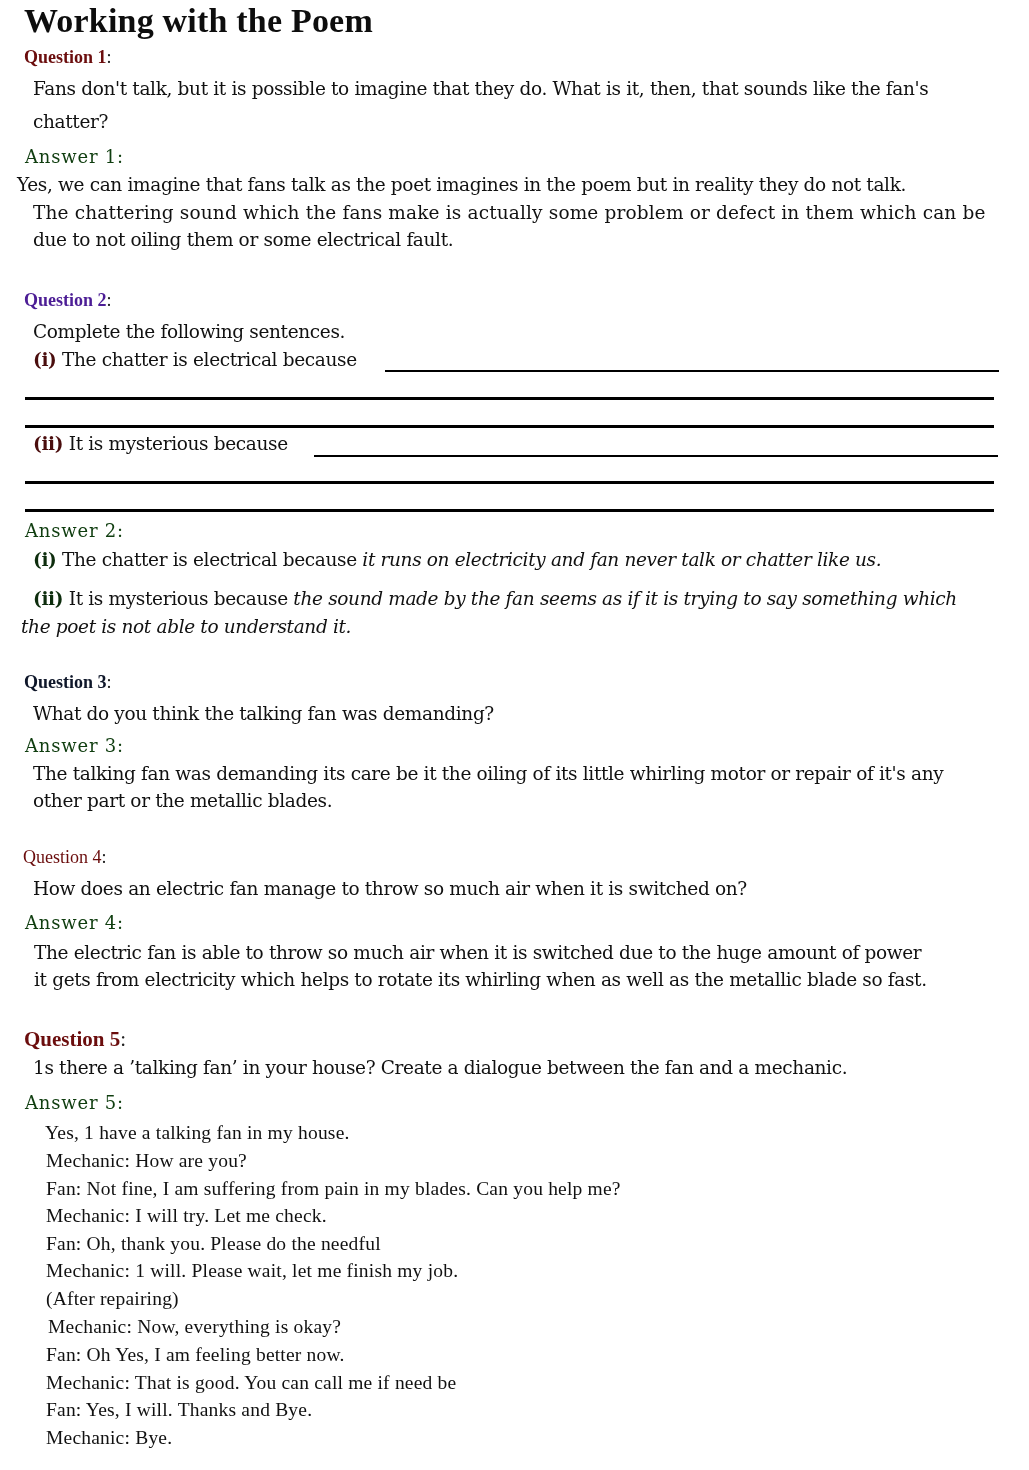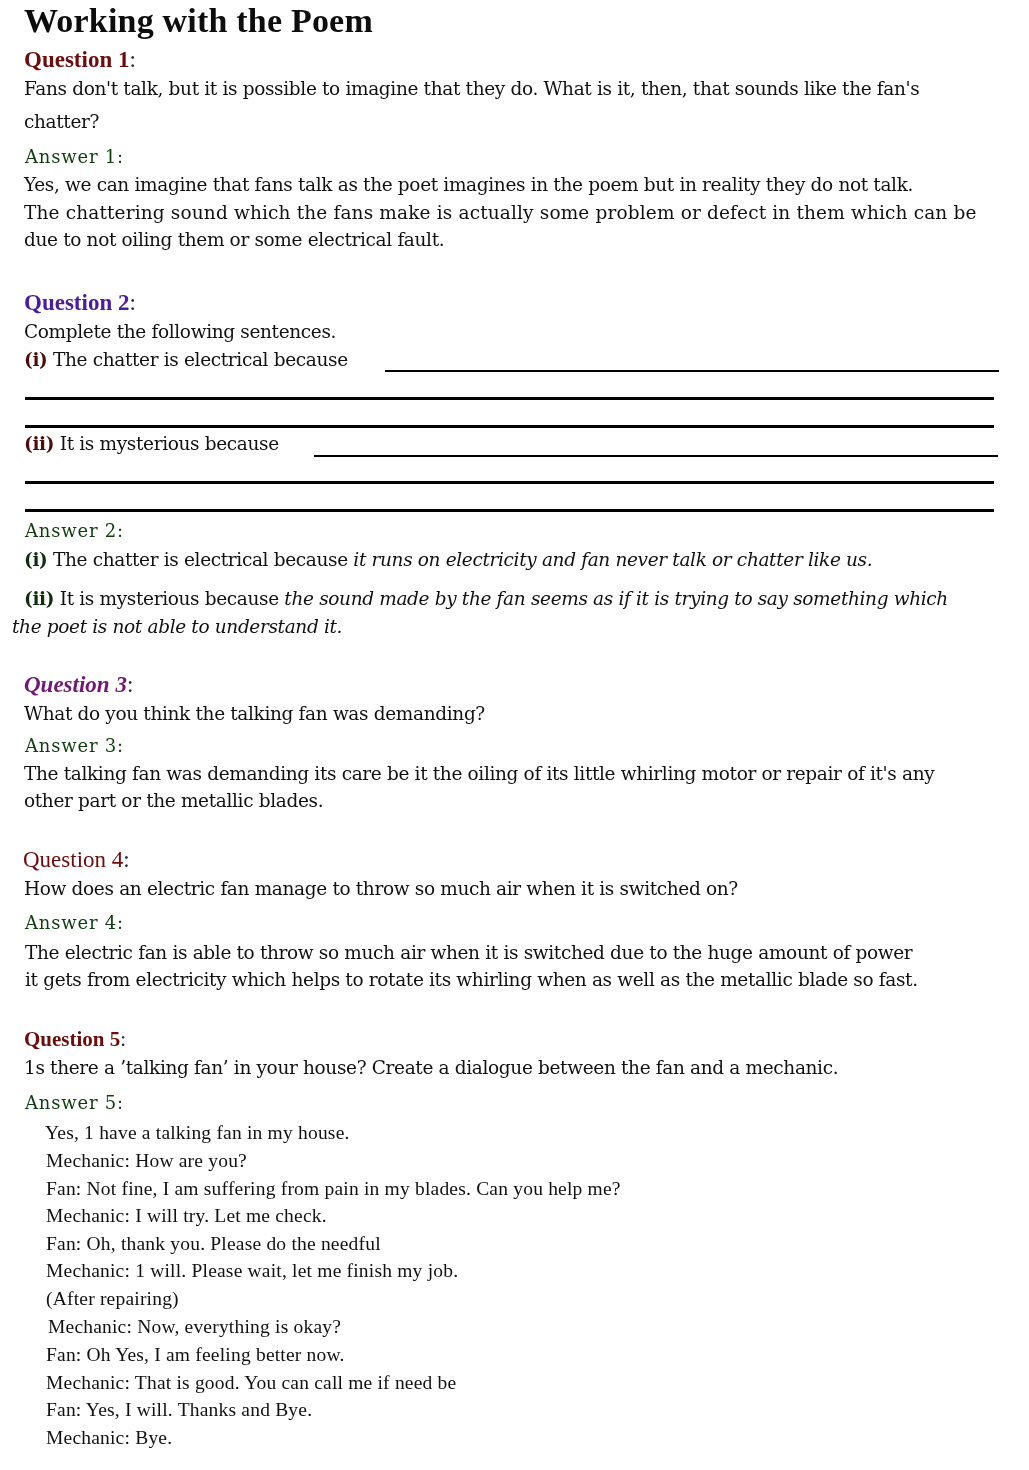--- a/index.html
+++ b/index.html
@@ -6,29 +6,29 @@
     body {
       width: 1029px; height: 1470px; position: relative; overflow: hidden;
       font-family: "DejaVu Serif", serif; color: #111111;
     }
     .abs { position: absolute; white-space: nowrap; }
     .title {
       left: 24px; top: 2px; font-family: "Liberation Serif", serif;
       font-weight: bold; font-size: 34px; color: #0d0d0d; letter-spacing: 0.2px;
     }
     .q-head {
-      font-family: "Liberation Serif", serif; font-weight: bold; font-size: 23px;
+      font-family: "Liberation Serif", serif; font-weight: bold; font-size: 18px;
       color: #6b0d0d;
     }
     .q-head .colon { font-weight: normal; color: #222; }
     .a-head {
       font-family: "DejaVu Serif", serif; font-size: 18px; color: #0f3d0f;
       letter-spacing: 0.8px;
     }
-    .txt { font-size: 18.5px; letter-spacing: -0.35px; color: #111; }
+    .txt { font-size: 18.5px; letter-spacing: -0.35px; color: #111; margin-left: 9px; }
     .italic { font-style: italic; }
     .roman-lbl { font-weight: bold; color: #4a0d0d; }
     .roman-lbl.g { color: #0d2d0d; }
     .rule { position: absolute; height: 3px; background: #000; }
     .rule.thin { height: 2px; }
     .dialogue { font-family: "Liberation Serif", serif; font-size: 19.5px; letter-spacing: 0.2px; margin-left: 20px; }
   </style>
 </head>
 <body>
 
@@ -36,21 +36,21 @@
 
 <div class="abs q-head" style="left:24px; top:47px;">
   <span style="color: rgb(107, 13, 13);">Question 1</span><span class="colon">:</span>
 </div>
 <div class="abs txt" style="left:24px; top:78px;">Fans don't talk, but it is possible to imagine that they do. What is it, then, that sounds like the fan's</div>
 <div class="abs txt" style="left:24px; top:111px;">chatter?</div>
 
 <div class="abs a-head" style="left: 25px; top: 146px; color: rgb(15, 61, 15);">
   <span>Answer 1</span><span>:</span>
 </div>
-<div class="abs txt" style="left:24px; top:174px;">Yes, we can imagine that fans talk as the poet imagines in the poem but in reality they do not talk.</div>
+<div class="abs txt" style="left:8px; top:174px;">Yes, we can imagine that fans talk as the poet imagines in the poem but in reality they do not talk.</div>
 <div class="abs txt" style="left:24px; top:202px; letter-spacing:0.15px;">The chattering sound which the fans make is actually some problem or defect in them which can be</div>
 <div class="abs txt" style="left:24px; top:229px;">due to not oiling them or some electrical fault.</div>
 
 <div class="abs q-head" style="left:24px; top:290px;">
   <span style="color: #4c1d95;">Question 2</span><span class="colon">:</span>
 </div>
 <div class="abs txt" style="left:24px; top:321px;">Complete the following sentences.</div>
 
 <div class="abs txt" style="left:24px; top:349px;">
   <span class="roman-lbl">(i)</span>
@@ -77,21 +77,21 @@
   <span class="italic">it runs on electricity and fan never talk or chatter like us.</span>
 </div>
 <div class="abs txt" style="left:24px; top:588px;">
   <span class="roman-lbl g">(ii)</span>
   <span>It is mysterious because</span>
   <span class="italic">the sound made by the fan seems as if it is trying to say something which</span>
 </div>
 <div class="abs txt italic" style="left:12px; top:616px;">the poet is not able to understand it.</div>
 
 <div class="abs q-head" style="left:24px; top:672px;">
-  <span style="color: #701a75; font-style: italic;">Question 3</span><span class="colon">:</span>
+  <span style="color: #0f172a;">Question 3</span><span class="colon">:</span>
 </div>
 <div class="abs txt" style="left:24px; top:703px;">What do you think the talking fan was demanding?</div>
 <div class="abs a-head" style="left: 25px; top: 735px; color: rgb(15, 61, 15);">
   <span>Answer 3</span><span>:</span>
 </div>
 <div class="abs txt" style="left:24px; top:763px;">The talking fan was demanding its care be it the oiling of its little whirling motor or repair of it's any</div>
 <div class="abs txt" style="left:24px; top:790px;">other part or the metallic blades.</div>
 
 <div class="abs q-head" style="left:23px; top:847px; font-weight:normal;">
   <span style="color: rgb(107, 13, 13);">Question 4</span><span class="colon">:</span>

